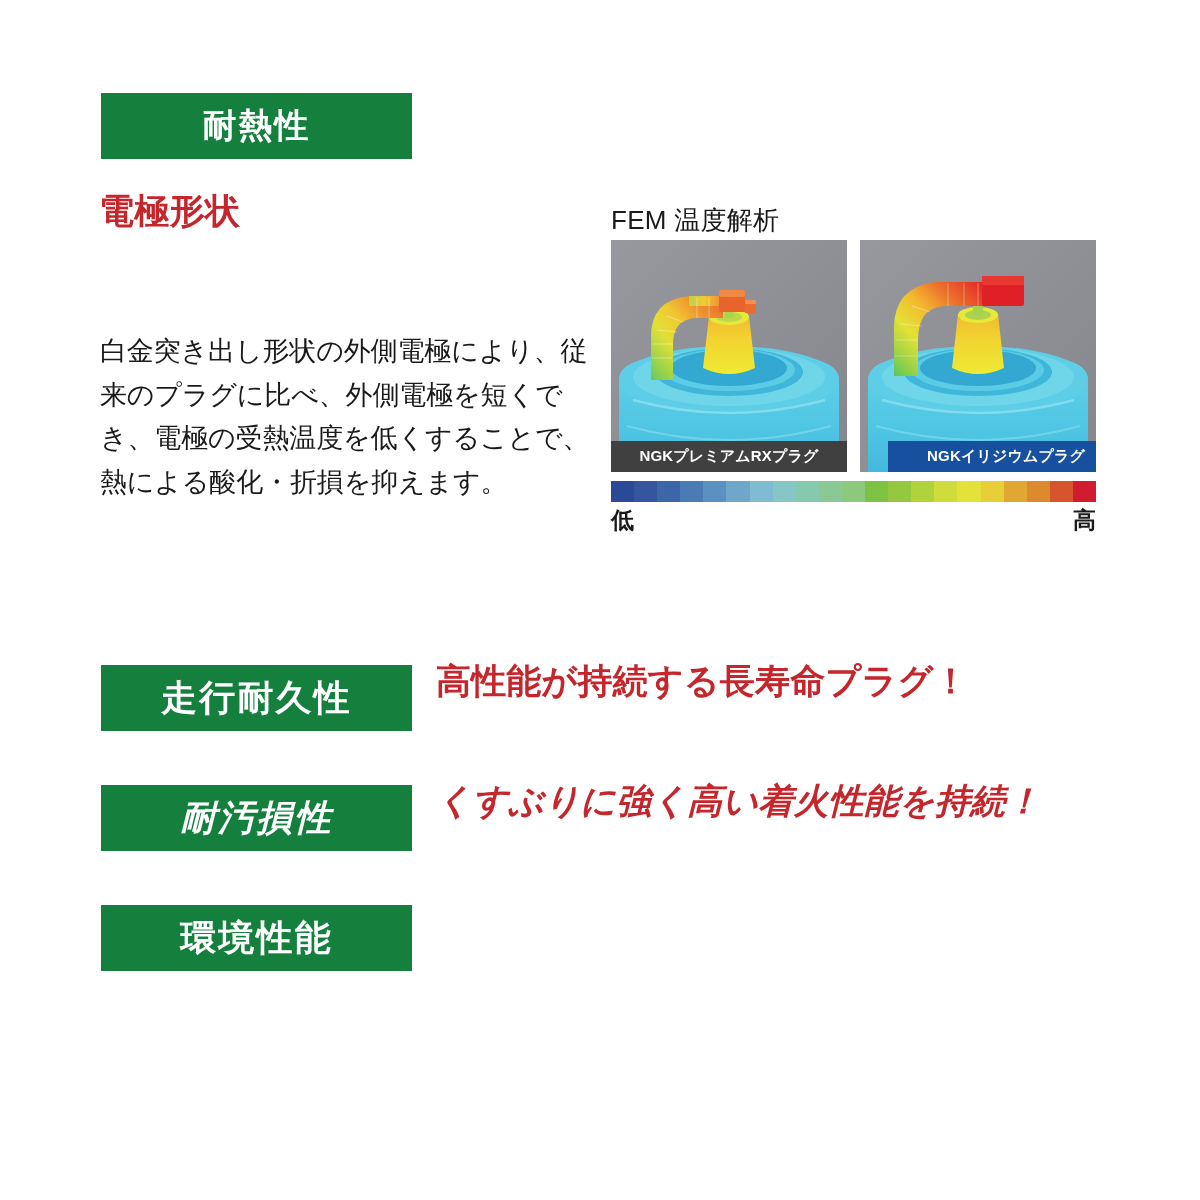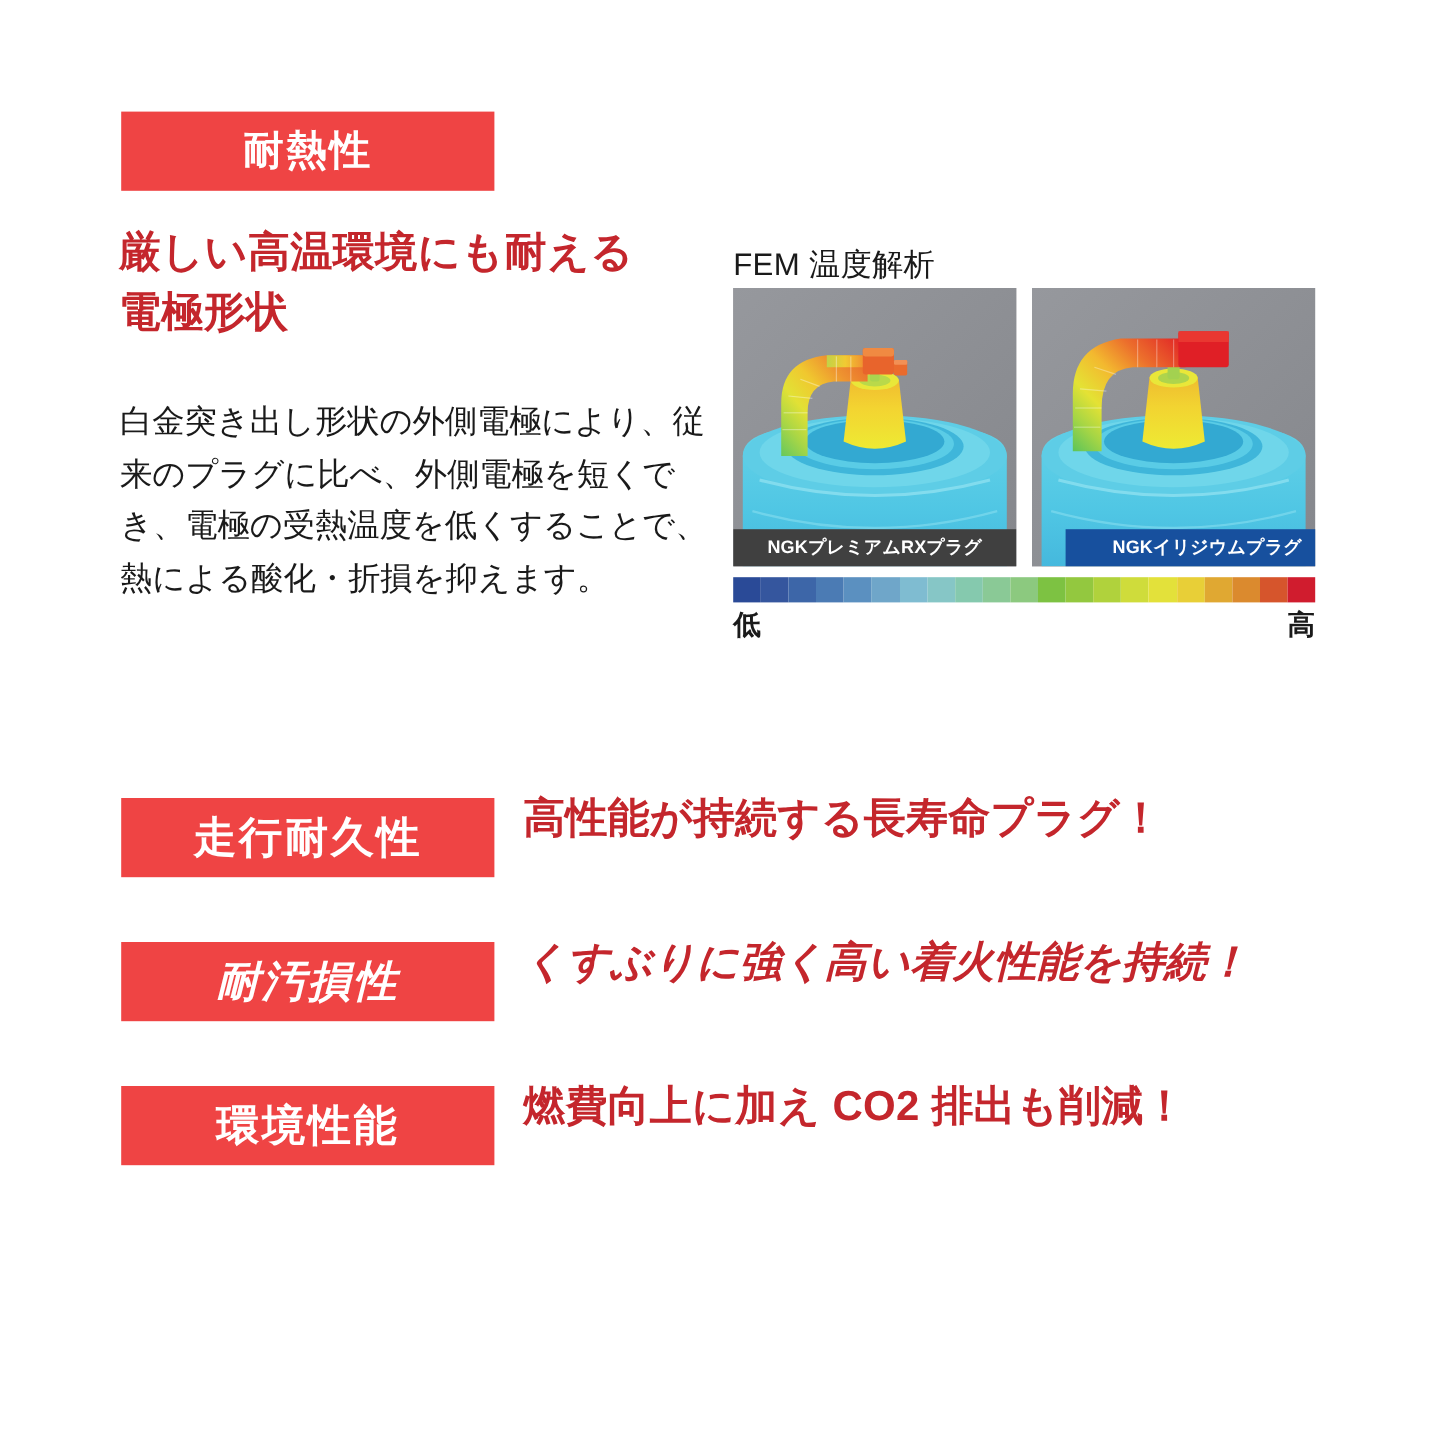--- a/index.html
+++ b/index.html
@@ -11,21 +11,21 @@
     width: 1200px;
     height: 1200px;
     position: relative;
     font-family: "Liberation Sans", "DejaVu Sans", sans-serif;
     color: #231f20;
     overflow: hidden;
   }
 
   
   .badge {
-    background: #ef4444;
+    background: #15803d;
     color: #ffffff;
     display: flex;
     align-items: center;
     justify-content: center;
     font-weight: 700;
     letter-spacing: 0.06em;
     box-sizing: border-box;
   }
 
   
@@ -160,21 +160,20 @@
   .row1 { top: 648px; }
   .row2 { top: 768px; font-style: italic; }
   .row3 { top: 888px; }
 </style>
 </head>
 <body>
 
 <div class="badge sec1-badge">耐熱性</div>
 
 <div class="sec1-heading">
-  <div>厳しい高温環境にも耐える</div>
   <div>電極形状</div>
 </div>
 
 <div class="sec1-body">白金突き出し形状の外側電極により、従来のプラグに比べ、外側電極を短くでき、電極の受熱温度を低くすることで、熱による酸化・折損を抑えます。</div>
 
 <div class="fem-title">FEM 温度解析</div>
 
 <div class="fem-panels">
 
   <div class="fem-panel">
@@ -348,14 +347,13 @@
   <div class="feature-text">高性能が持続する長寿命プラグ！</div>
 </div>
 
 <div class="feature-row row2">
   <div class="badge">耐汚損性</div>
   <div class="feature-text">くすぶりに強く高い着火性能を持続！</div>
 </div>
 
 <div class="feature-row row3">
   <div class="badge">環境性能</div>
-  <div class="feature-text">燃費向上に加え CO2 排出も削減！</div>
 </div>
 
 </body></html>

